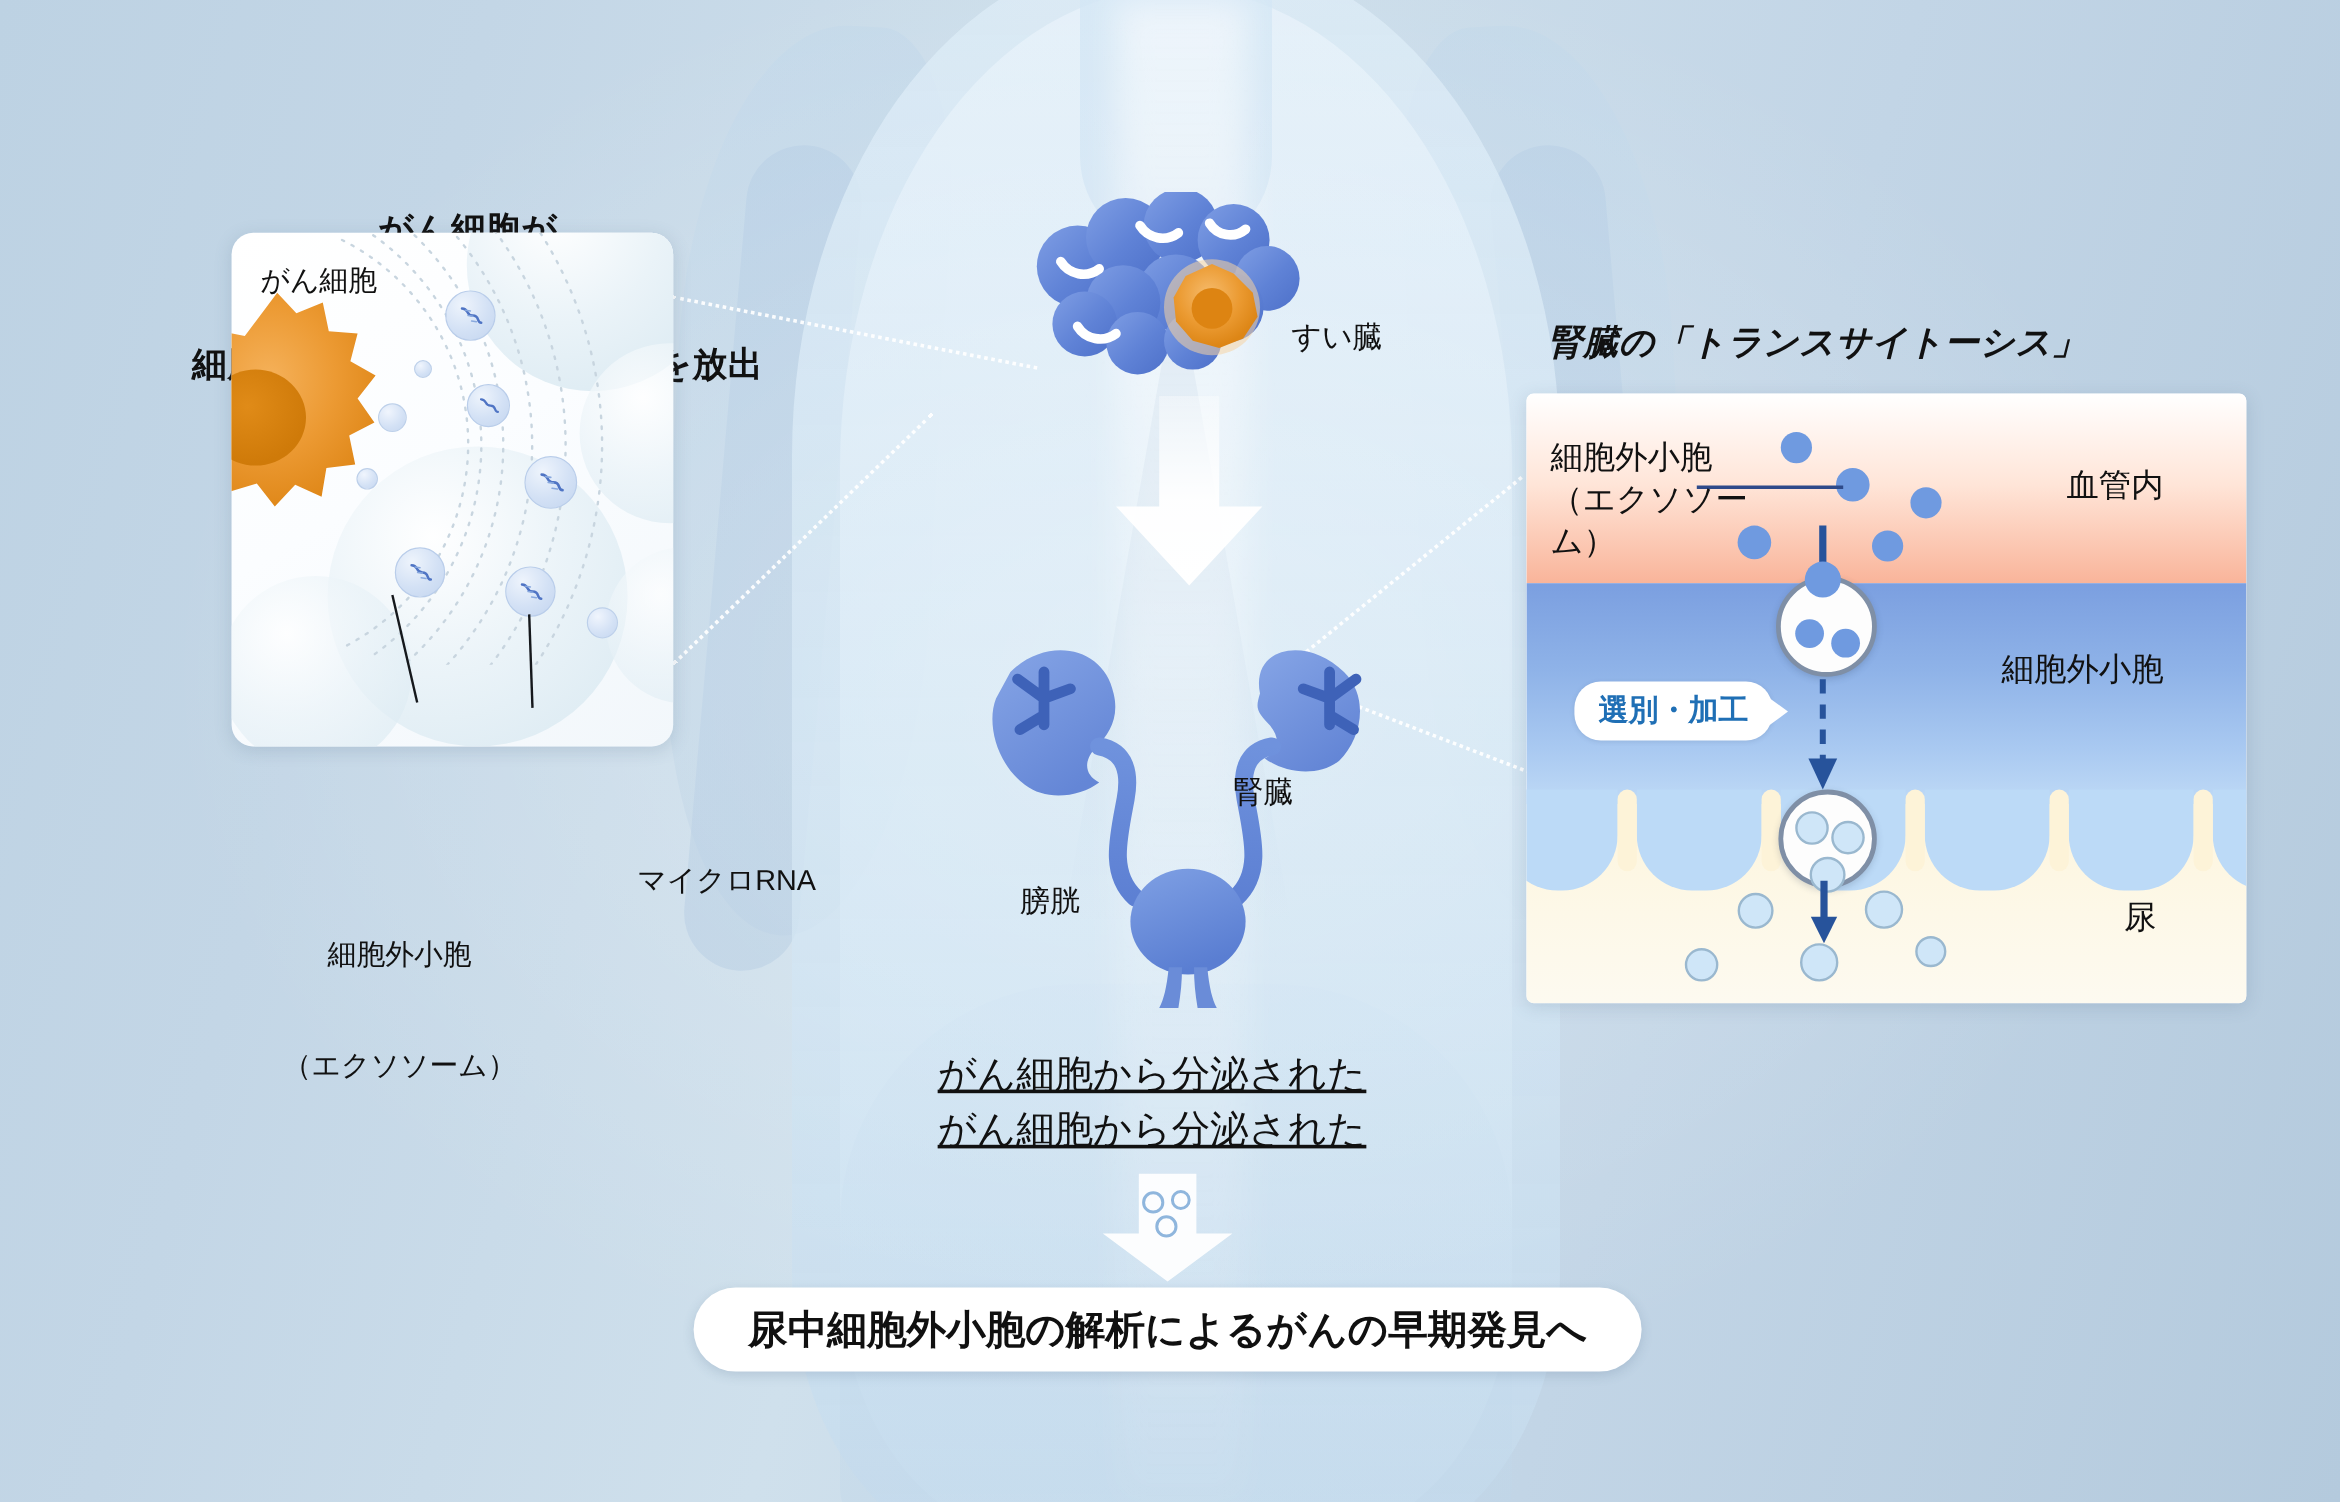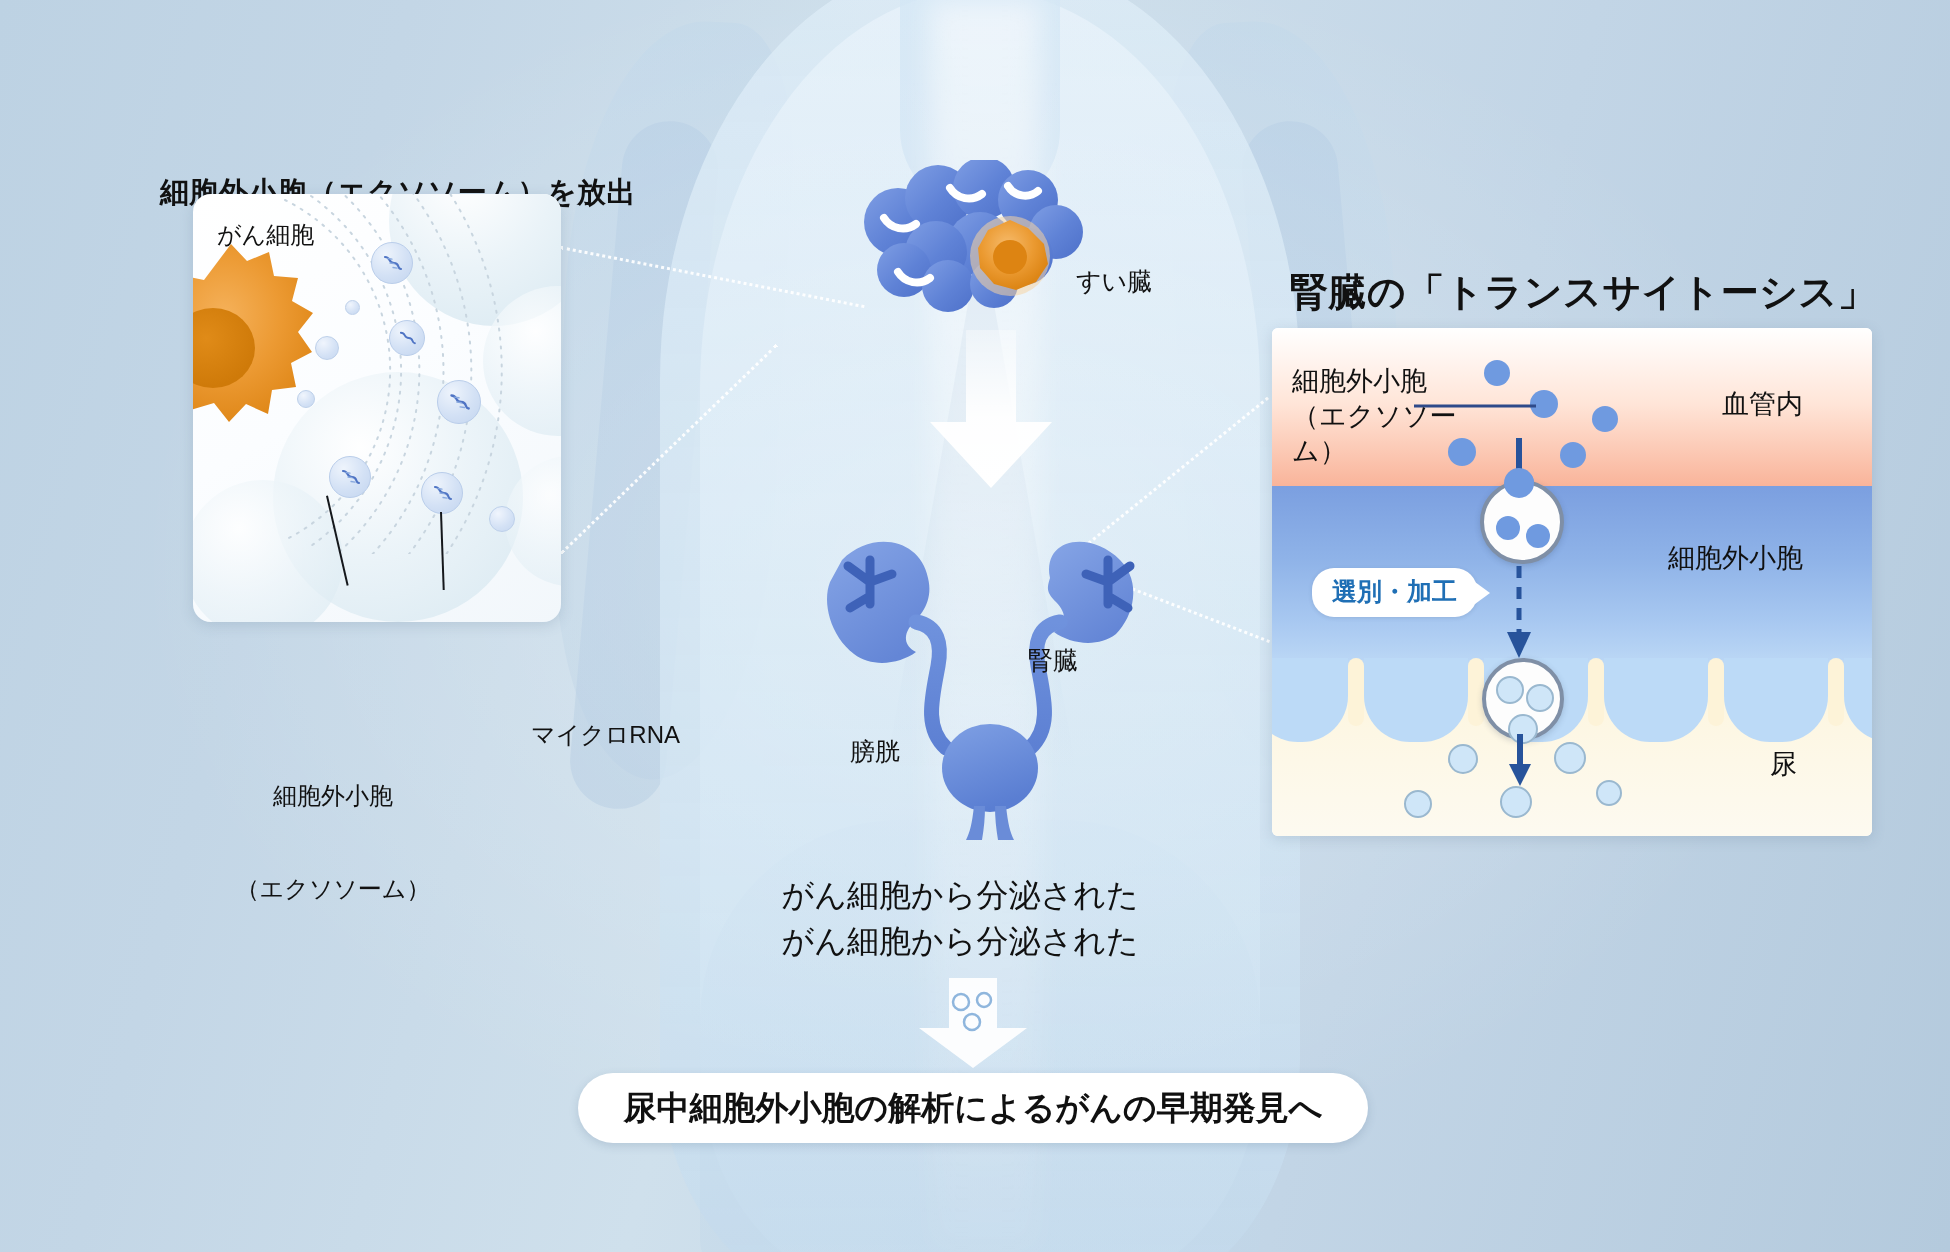--- a/index.html
+++ b/index.html
@@ -44,21 +44,21 @@
     background:linear-gradient(180deg, rgba(205,226,242,.6), rgba(190,213,232,.35));
     border-radius:200px 200px 40px 40px;}
   .glowcol{position:absolute;left:930px;top:0px;width:110px;height:1252px;
     background:linear-gradient(180deg, rgba(255,255,255,.55) 0%, rgba(255,255,255,.25) 55%, rgba(255,255,255,.06) 100%);
     filter:blur(14px);}
 
   
   .lbl{position:absolute;color:#111;white-space:pre;line-height:1.28;}
 
   .hdr-left{left:160px;top:100px;width:460px;text-align:center;font-size:29px;font-weight:bold;letter-spacing:.5px;}
-  .hdr-right{left:1290px;top:268px;font-size:38px;font-weight:bold;letter-spacing:.5px;}
+  .hdr-right{left:1290px;top:268px;font-size:29px;font-weight:bold;letter-spacing:.5px;font-style:italic;}
 
   
   .panel-l{position:absolute;left:193px;top:194px;width:368px;height:428px;
     background:linear-gradient(150deg,#ffffff 0%,#fbfdff 45%,#f2f7fb 100%);
     border-radius:18px;box-shadow:0 3px 14px rgba(70,100,130,.18);overflow:hidden;}
   .blob{position:absolute;border-radius:50%;
     background:radial-gradient(circle at 35% 30%, #ffffff 0%, #eaf3f8 45%, #d6e7f0 100%);}
   .cancer{position:absolute;left:-66px;top:46px;width:208px;height:208px;}
   .cancer svg{display:block;}
   .vesicle{position:absolute;border-radius:50%;
@@ -93,21 +93,21 @@
   .bub:after{content:"";position:absolute;right:-13px;top:50%;transform:translateY(-50%);
     border-top:11px solid transparent;border-bottom:11px solid transparent;border-left:15px solid #fff;}
   .r-lbl{position:absolute;font-size:27px;color:#111;}
   .arw{position:absolute;}
 
   
   .conn{position:absolute;height:0;border-top:3px dotted rgba(255,255,255,.92);transform-origin:left center;}
 
   
   .midtxt{position:absolute;left:660px;top:872px;width:600px;text-align:center;
-    font-size:32px;line-height:1.45;color:#111;}
+    font-size:32px;line-height:1.45;color:#111;text-decoration:underline;}
   .banner{position:absolute;left:578px;top:1073px;width:790px;height:70px;background:#fff;
     border-radius:36px;display:flex;align-items:center;justify-content:center;
     font-size:33px;font-weight:bold;color:#101010;box-shadow:0 3px 10px rgba(60,90,120,.18);}
   .bigarrow{position:absolute;}
 </style>
 </head>
 <body>
 
 <div id="stage">
 
@@ -123,20 +123,21 @@
   <div class="hip"></div>
   <div class="glowcol"></div>
   <div class="bg-vign"></div>
 
   <div class="conn" style="left:560px;top:246px;width:310px;transform:rotate(11deg);"></div>
   <div class="conn" style="left:561px;top:552px;width:300px;transform:rotate(-44deg);"></div>
   <div class="conn" style="left:1066px;top:560px;width:260px;transform:rotate(-39deg);"></div>
   <div class="conn" style="left:1066px;top:562px;width:248px;transform:rotate(21deg);"></div>
 
   <div class="lbl hdr-left">
+    <div>がん細胞が</div>
     <div>細胞外小胞（エクソソーム）を放出</div>
   </div>
 
   <div class="panel-l">
     <div class="blob" style="left:196px;top:-78px;width:210px;height:210px;"></div>
     <div class="blob" style="left:290px;top:92px;width:150px;height:150px;opacity:.75;"></div>
     <div class="blob" style="left:80px;top:178px;width:250px;height:250px;opacity:.9;"></div>
     <div class="blob" style="left:-10px;top:286px;width:160px;height:160px;opacity:.7;"></div>
     <div class="blob" style="left:312px;top:262px;width:130px;height:130px;opacity:.6;"></div>
 

